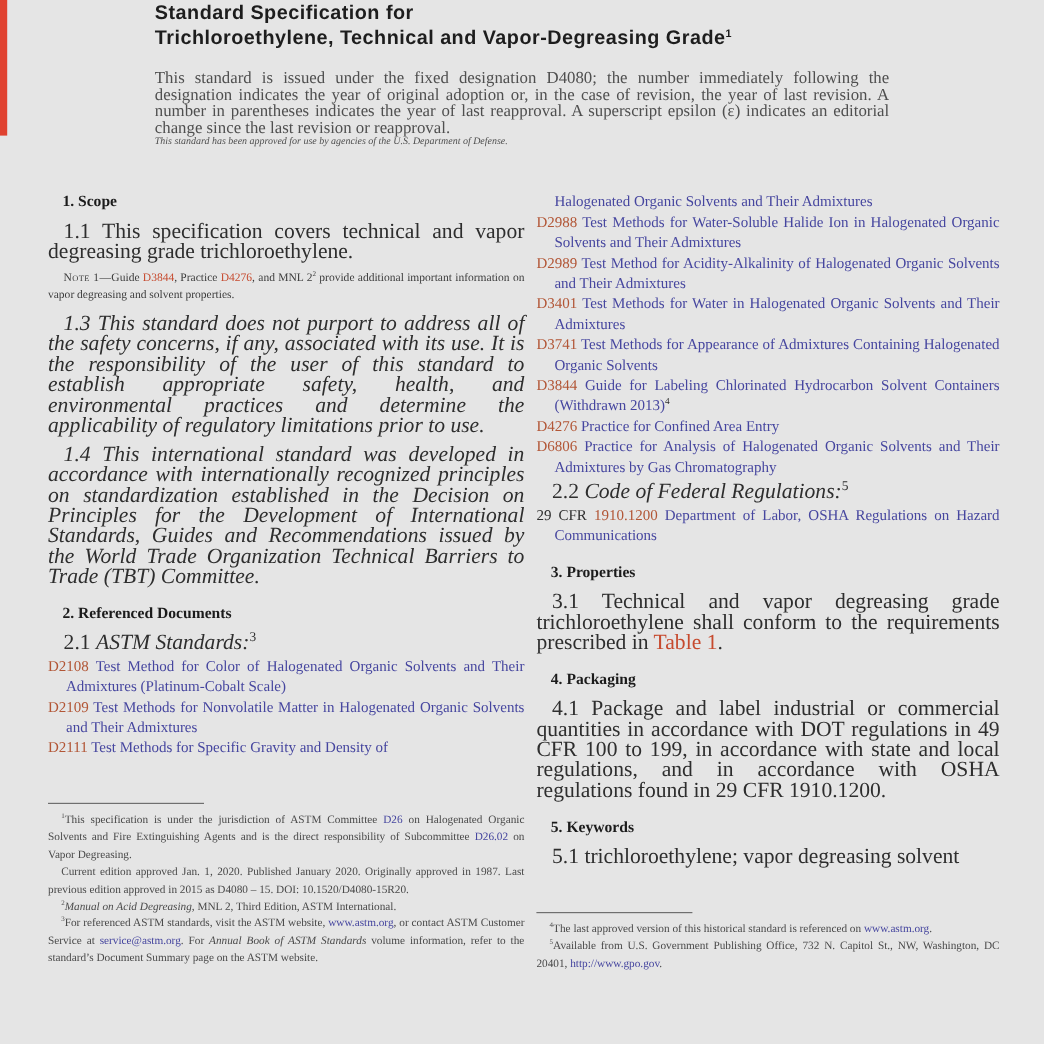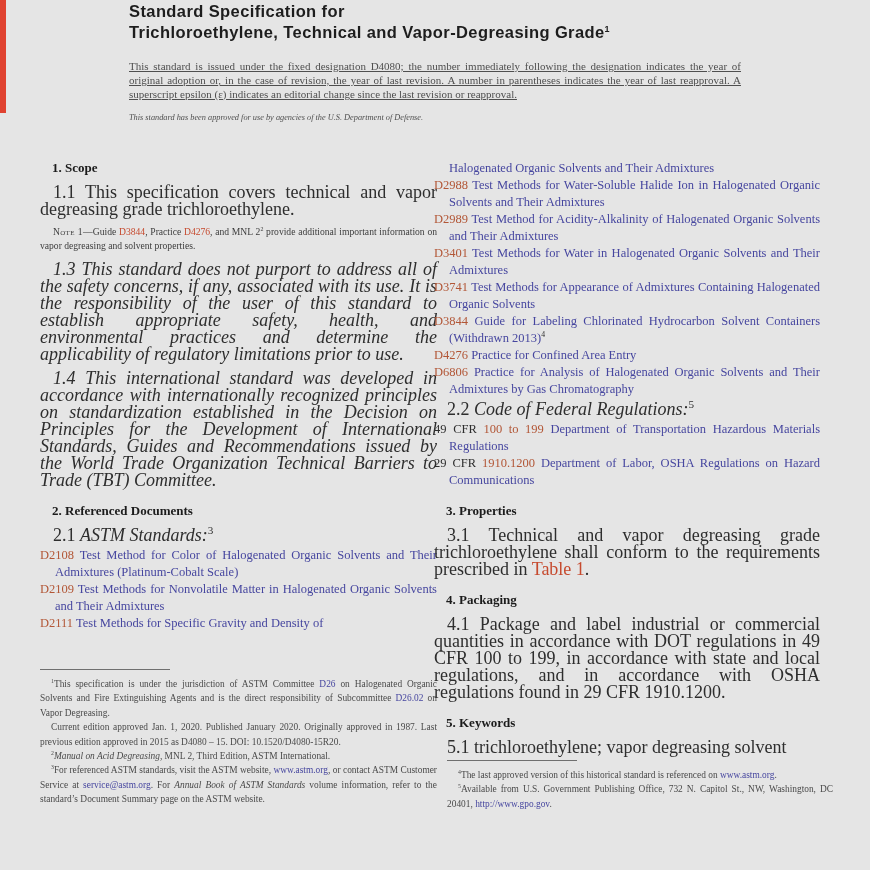--- a/index.html
+++ b/index.html
@@ -6,26 +6,26 @@
   .page{
     position:relative;width:870px;height:870px;background:#e5e5e5;overflow:hidden;
     font-family:"Liberation Serif", serif;color:#2e2e2e;
   }
   .changebar{position:absolute;left:0;top:0;width:6px;height:113px;background:#e04230;}
   .titleblock{position:absolute;left:129px;top:1px;width:660px;}
   .titleline{font-family:"Liberation Sans", sans-serif;font-weight:700;font-size:16.5px;
     line-height:21px;color:#1d1d1d;letter-spacing:.4px;}
   .titleline sup{font-size:9px;}
   .preamble{position:absolute;left:129px;top:59px;width:612px;margin:0;
-    font-size:11px;line-height:14px;text-align:justify;color:#4f4f4f;text-decoration:underline;}
+    font-size:14px;line-height:14px;text-align:justify;color:#4f4f4f;}
   .dod{position:absolute;left:129px;top:113px;width:612px;margin:0;
     font-size:8.3px;font-style:italic;color:#4f4f4f;}
   .col{position:absolute;top:160px;}
   .col.left{left:40px;width:397px;}
-  .col.right{left:434px;width:386px;}
+  .col.right{left:447px;width:386px;}
   h2{font-size:13px;font-weight:700;color:#1b1b1b;margin:14px 12px 8px;}
   h2.first{margin-top:0;}
   p.body{font-size:18px;line-height:17px;text-align:justify;margin:0 0 7px;text-indent:13px;}
   p.body.it{font-style:italic;}
   p.note{font-size:9.6px;line-height:13.5px;text-align:justify;margin:2px 0 9px;text-indent:13px;color:#3c3c3c;}
   .notelabel{font-variant:small-caps;letter-spacing:.3px;}
   p.sub{margin:0 0 3px;}
   p.doc{font-size:12.5px;line-height:17px;text-align:justify;margin:0;
     padding-left:15px;text-indent:-15px;}
   p.doc.contd{padding-left:15px;text-indent:0;}
@@ -73,21 +73,20 @@
   <section class="col right">
     <p class="doc contd"><span class="dtitle">Halogenated Organic Solvents and Their Admixtures</span></p>
     <p class="doc"><span class="code">D2988</span> <span class="dtitle">Test Methods for Water-Soluble Halide Ion in Halogenated Organic Solvents and Their Admixtures</span></p>
     <p class="doc"><span class="code">D2989</span> <span class="dtitle">Test Method for Acidity-Alkalinity of Halogenated Organic Solvents and Their Admixtures</span></p>
     <p class="doc"><span class="code">D3401</span> <span class="dtitle">Test Methods for Water in Halogenated Organic Solvents and Their Admixtures</span></p>
     <p class="doc"><span class="code">D3741</span> <span class="dtitle">Test Methods for Appearance of Admixtures Containing Halogenated Organic Solvents</span></p>
     <p class="doc"><span class="code">D3844</span> <span class="dtitle">Guide for Labeling Chlorinated Hydrocarbon Solvent Containers (Withdrawn 2013)</span><sup>4</sup></p>
     <p class="doc"><span class="code">D4276</span> <span class="dtitle">Practice for Confined Area Entry</span></p>
     <p class="doc"><span class="code">D6806</span> <span class="dtitle">Practice for Analysis of Halogenated Organic Solvents and Their Admixtures by Gas Chromatography</span></p>
     <p class="body sub" style="margin-top:3px"><span>2.2 </span><span class="itw">Code of Federal Regulations:</span><sup>5</sup></p>
-    <p class="doc"><span class="cfrpre">49 CFR </span><span class="code">100 to 199</span><span class="dtitle"> Department of Transportation Hazardous Materials Regulations</span></p>
     <p class="doc"><span class="cfrpre">29 CFR </span><span class="code">1910.1200</span><span class="dtitle"> Department of Labor, OSHA Regulations on Hazard Communications</span></p>
 
     <h2>3. Properties</h2>
     <p class="body"><span>3.1 Technical and vapor degreasing grade trichloroethylene shall conform to the requirements prescribed in </span><span class="rlink">Table 1</span><span>.</span></p>
 
     <h2>4. Packaging</h2>
     <p class="body">4.1 Package and label industrial or commercial quantities in accordance with DOT regulations in 49 CFR 100 to 199, in accordance with state and local regulations, and in accordance with OSHA regulations found in 29 CFR 1910.1200.</p>
 
     <h2>5. Keywords</h2>
     <p class="body">5.1 trichloroethylene; vapor degreasing solvent</p>

